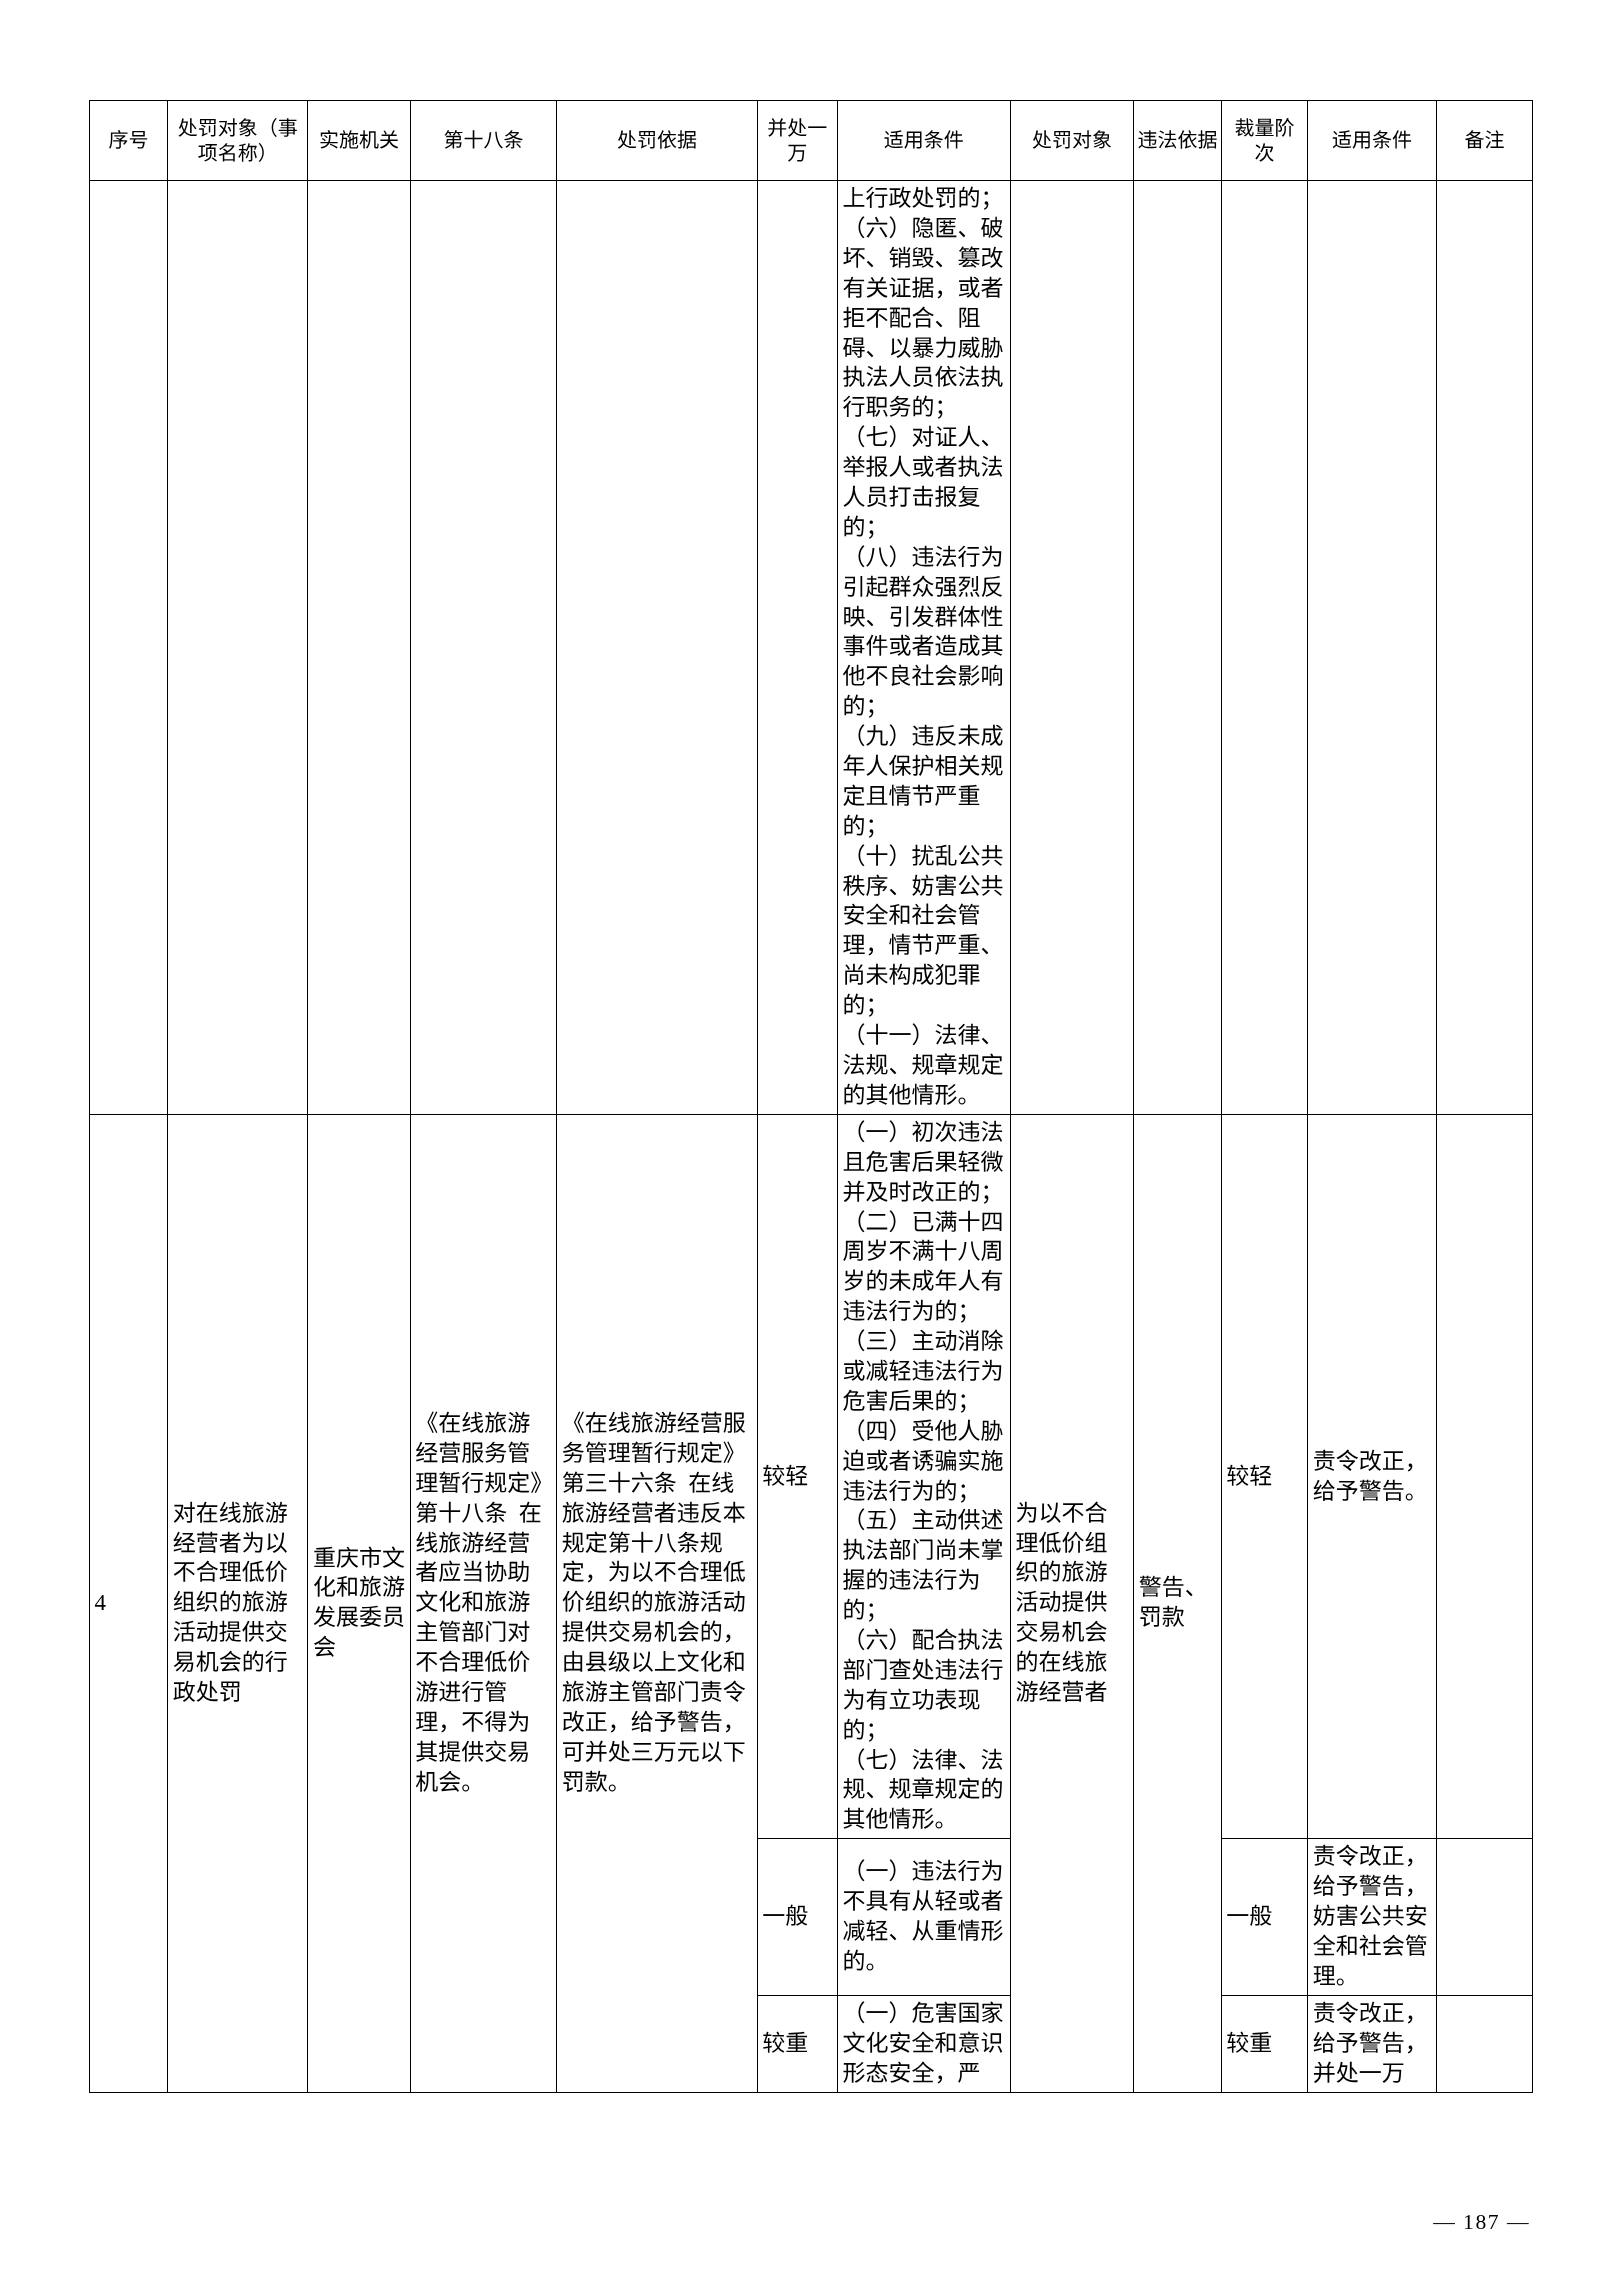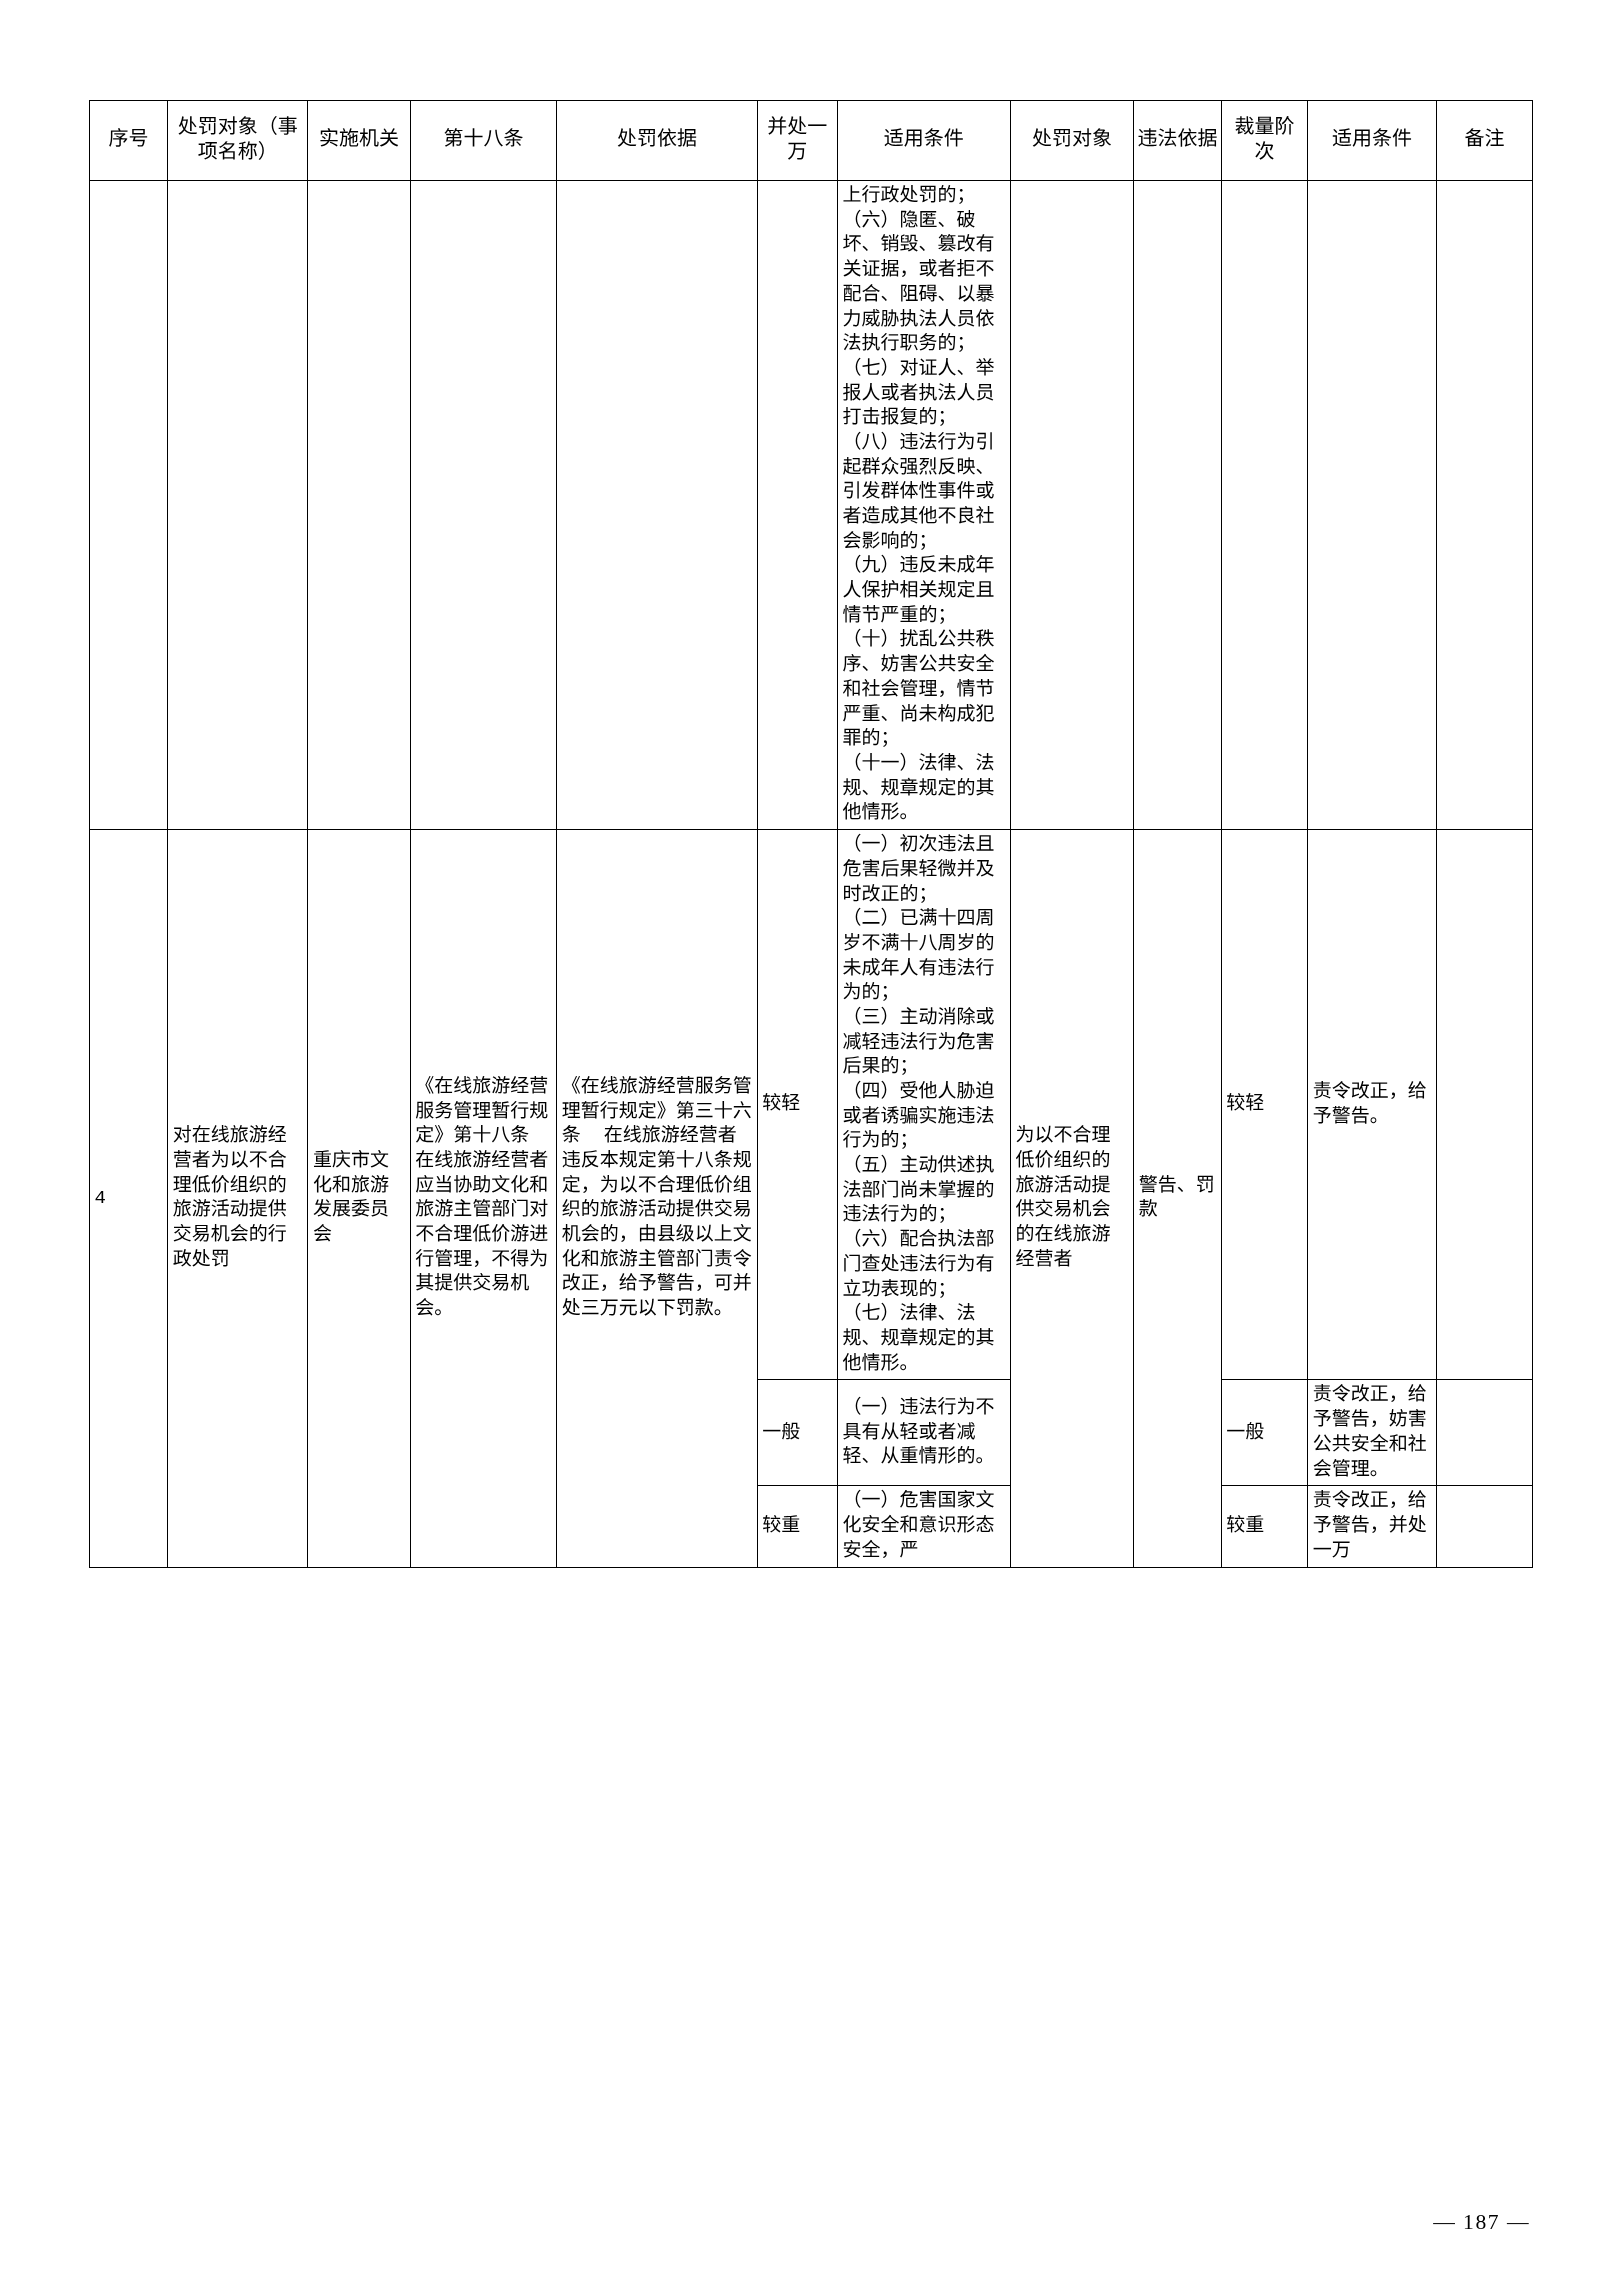--- a/index.html
+++ b/index.html
@@ -24,37 +24,36 @@
     width: 1623px;
     height: 2295px;
     box-sizing: border-box;
   }
 
   .table-wrap {
     position: absolute;
     left: 89px;
     top: 100px;
     width: 1444px;
-    font-family: Liberation Mono, monospace;
   }
 
   table.doc-table {
     border-collapse: collapse;
     table-layout: fixed;
     width: 1444px;
     background: #fff;
   }
 
   table.doc-table td,
   table.doc-table th {
     border: 1.2px solid #000000;
     padding: 3.1px 4.6px 3.1px 4.6px;
     vertical-align: middle;
     font-weight: normal;
-    font-size: 19px;
+    font-size: 23px;
     line-height: 1.30;
     text-align: left;
     word-break: break-all;
     overflow-wrap: break-word;
     box-sizing: border-box;
   }
 
   
   table.doc-table thead th {
     text-align: center;

